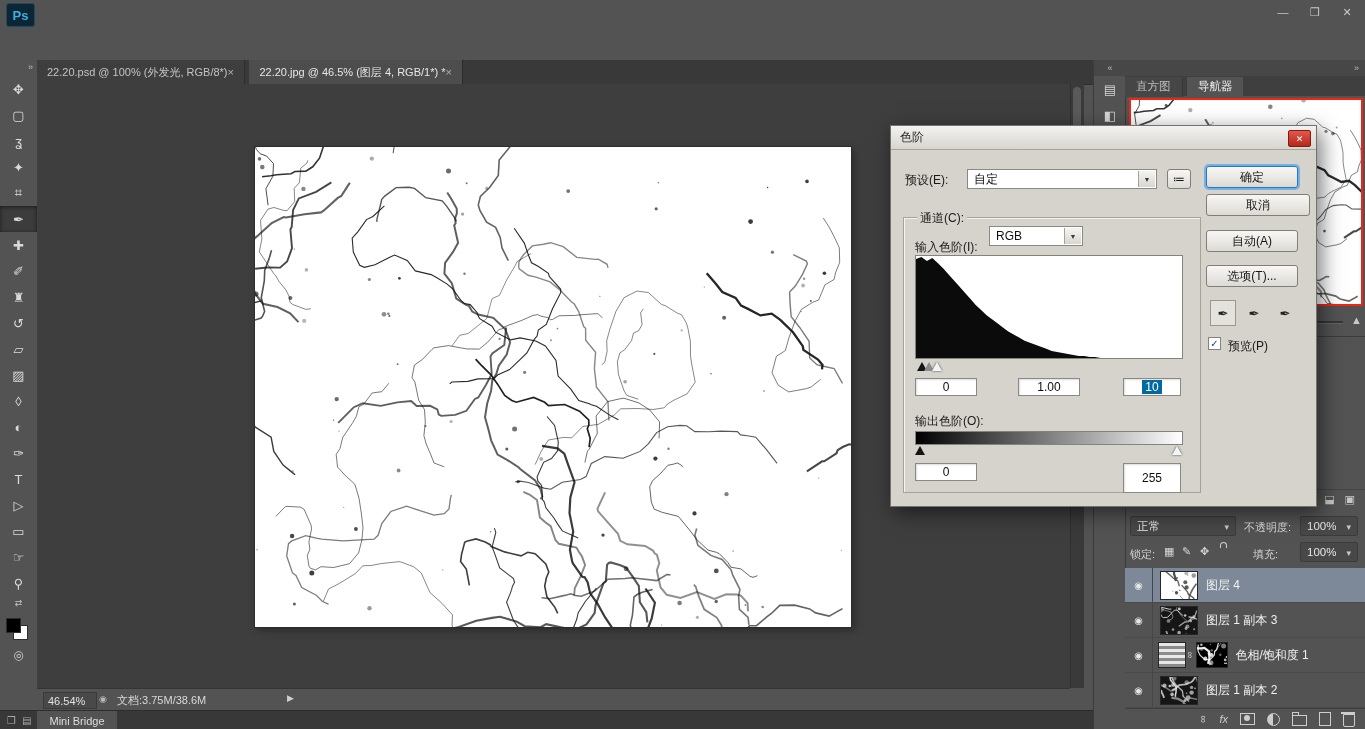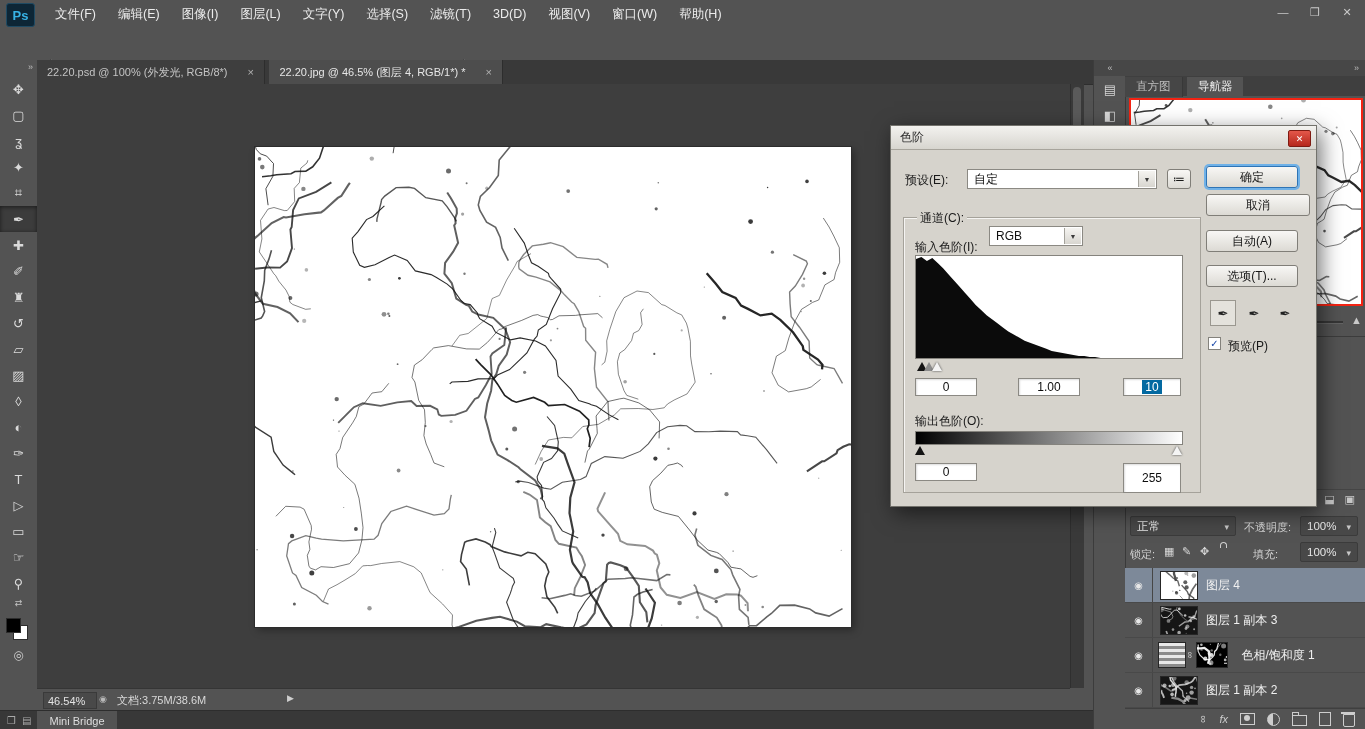--- a/index.html
+++ b/index.html
@@ -35,21 +35,21 @@
 
   
   .toolbar{left:0;top:60px;width:37px;height:650px;background:#535353;border-right:1px solid #3f3f3f}
   .tb-chevron{left:0;top:60px;width:33px;height:14px;text-align:right;font-size:9px;color:#bdbdbd;line-height:14px}
   .tool{width:37px;height:26px;display:flex;align-items:center;justify-content:center;color:#dadada;font-size:13px}
   .tool.selected{background:#3c3c3c;box-shadow:inset 0 1px 4px rgba(0,0,0,.55)}
   .swatch{outline:1px solid #2c2c2c}
 
   
   .tabbar{left:37px;top:60px;width:1056px;height:24px;background:#393939;border-bottom:1px solid #2e2e2e}
-  .doc-tab{display:inline-flex;align-items:center;gap:20px;height:24px;padding:0 10px;font-size:11px;
+  .doc-tab{display:inline-flex;align-items:center;gap:0;height:24px;padding:0 10px;font-size:11px;
     color:#c3c3c3;background:#3e3e3e;border-right:1px solid #2d2d2d;white-space:nowrap}
   .doc-tab.active{background:#4d4d4d;color:#e6e6e6}
   .tab-close{font-size:11px;color:#b2b2b2}
 
   
   .canvas{left:37px;top:84px;width:1033px;height:604px;background:#3e3e3e}
   .doc-image{left:255px;top:147px;width:596px;height:480px;background:#fff;box-shadow:0 0 0 1px #2c2c2c,3px 3px 8px rgba(0,0,0,.35);overflow:hidden}
   .texture{overflow:hidden}
   .vscroll{left:1070px;top:84px;width:13px;height:604px;background:#3a3a3a;border-left:1px solid #2f2f2f}
   .vthumb{left:2px;top:3px;width:8px;height:270px;background:#5a5a5a;border-radius:5px}
@@ -147,33 +147,20 @@
     justify-content:center;font-size:10px;color:#1a48a8;box-sizing:border-box}
 </style>
 </head>
 <body>
 
 
 
 
 <div class="a menubar">
   <div class="a ps-logo">Ps</div>
-  <div class="a menus flex">
-    <span class="menu-item">文件(F)</span>
-    <span class="menu-item">编辑(E)</span>
-    <span class="menu-item">图像(I)</span>
-    <span class="menu-item">图层(L)</span>
-    <span class="menu-item">文字(Y)</span>
-    <span class="menu-item">选择(S)</span>
-    <span class="menu-item">滤镜(T)</span>
-    <span class="menu-item">3D(D)</span>
-    <span class="menu-item">视图(V)</span>
-    <span class="menu-item">窗口(W)</span>
-    <span class="menu-item">帮助(H)</span>
-  </div>
   <div class="a winctrl flex">
     <span class="winbtn">—</span>
     <span class="winbtn">❒</span>
     <span class="winbtn">✕</span>
   </div>
 </div>
 
 
 <div class="a optionsbar">
   <div class="a flex" style="left:8px;top:33px;width:36px;height:22px;gap:3px">
@@ -635,21 +622,21 @@
           <circle cx="23.3" cy="11.7" r="1.2" fill="#ffffff" opacity="0.42"></circle>
           <circle cx="4.4" cy="1.7" r="1.3" fill="#ffffff" opacity="0.71"></circle>
           <circle cx="13.3" cy="1.2" r="0.5" fill="#ffffff" opacity="0.80"></circle>
           <circle cx="13.1" cy="20.6" r="1.2" fill="#ffffff" opacity="0.58"></circle>
           <circle cx="12.4" cy="10.5" r="1.9" fill="#ffffff" opacity="0.40"></circle>
           <circle cx="8.3" cy="15.7" r="2.1" fill="#ffffff" opacity="0.81"></circle>
           <circle cx="26.6" cy="2.9" r="2.5" fill="#ffffff" opacity="0.49"></circle>
           <circle cx="14.5" cy="11.9" r="2.0" fill="#ffffff" opacity="0.84"></circle>
         </svg>
       </div>
-    <span class="layer-name" style="margin-left:14px">色相/饱和度 1</span>
+    <span class="layer-name" style="margin-left:8px">色相/饱和度 1</span>
   </div>
   <div class="layer-row">
     <div class="eye-cell">
         <span>◉</span>
       </div>
     <div class="thumb texture">
         <svg width="100%" height="100%" viewBox="0 0 36 27" preserveAspectRatio="none" style="display:block;background:#161616">
           <path d="M16.1,11.5L11.8,13.6L9.7,13.9L3.2,9.6L0.9,8.8L-0.6,7.4L-4.7,6.5L-12.9,5.8L-17.9,9.6L-21.3,15.8L-24.0,23.7L-28.4,30.5L-29.0,33.9L-25.4,39.2L-22.8,40.7L-19.7,43.1L-11.4,42.4L-4.3,42.5L1.4,45.6L6.5,46.3" fill="none" stroke="#e8e8e8" stroke-width="1.7" opacity="0.45"></path>
           <path d="M14.4,19.9L14.5,17.3L15.0,15.3L15.2,10.0L12.4,6.5L9.6,3.2L8.2,-4.6L6.2,-9.9L5.3,-15.3L6.1,-19.0L6.3,-22.7L10.6,-30.2L12.0,-32.2L12.7,-37.8L14.9,-45.8L15.6,-47.7L20.5,-50.2" fill="none" stroke="#e8e8e8" stroke-width="1.5" opacity="0.93"></path>
           <path d="M11.0,13.1L14.0,11.8L18.2,8.1L24.5,7.3L30.0,5.3L31.7,4.0L34.4,-0.2L40.2,-3.9L40.8,-5.9L45.2,-12.4L48.9,-14.5L54.2,-12.7L61.4,-9.6L64.9,-10.1L69.6,-7.7L71.3,-1.4L74.0,0.2L79.0,6.1L80.0,11.4L84.1,13.9L89.3,16.4L96.6,13.3L102.5,10.1L110.8,11.2L114.1,9.7L119.3,6.8L127.6,7.2L133.7,4.0L141.0,3.8L143.4,1.5L146.2,0.3L153.9,-1.2L159.9,1.5L164.4,3.5L166.2,5.5" fill="none" stroke="#e8e8e8" stroke-width="1.8" opacity="0.77"></path>

